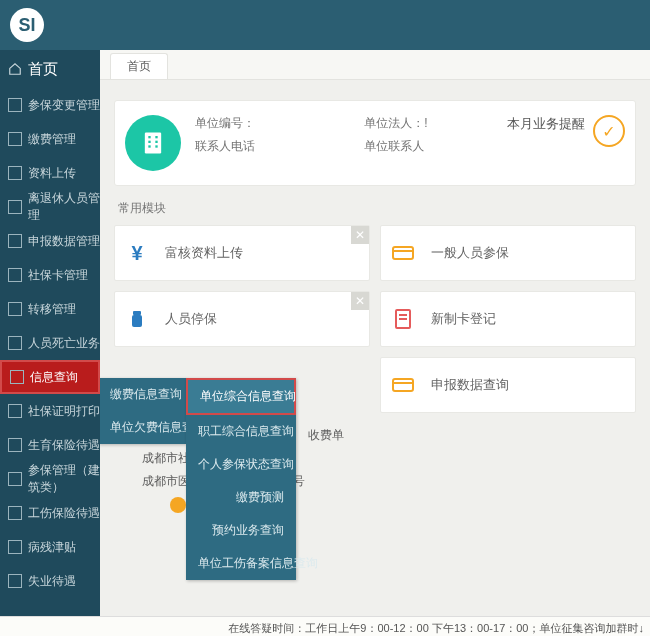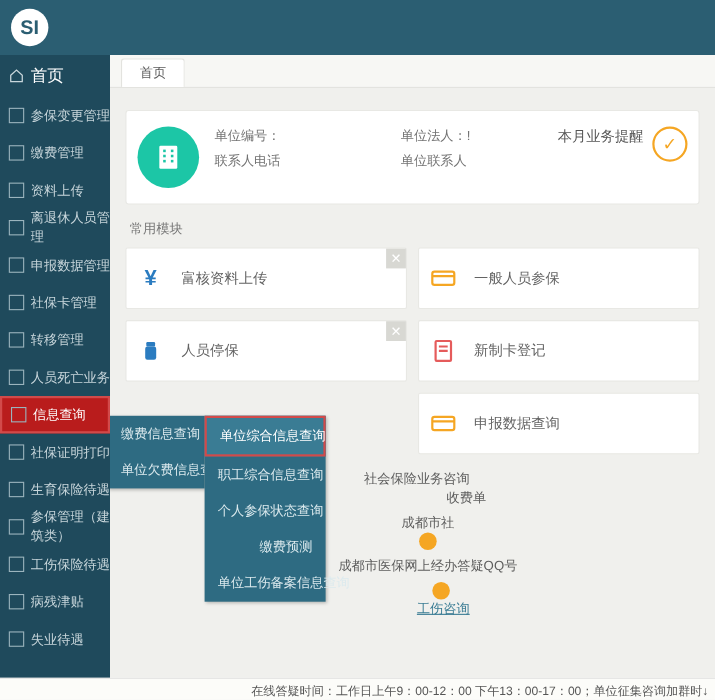--- a/index.html
+++ b/index.html
@@ -188,21 +188,21 @@
   }
   .popup1 { top: 328px; left: -2px; width: 88px; }
   .popup2 { top: 328px; left: 86px; width: 110px; text-align: right; }
 
   
   .lower {
     margin: 10px 14px;
     font-size: 12px;
     color: #5c5c5c;
   }
-  .lower .line { display: flex; align-items: center; margin: 6px 0; flex-direction: column; }
+  .lower .line { display: flex; align-items: flex-end; margin: 6px 0; }
   .qq {
     width: 16px; height: 16px;
     background: #f5a623;
     border-radius: 50%;
     margin-right: 4px;
     display: inline-block;
   }
   .link { color: #3a7c94; text-decoration: underline; }
 
   
@@ -394,20 +394,21 @@
 
     <div class="popup popup1">
       <div class="pitem">缴费信息查询</div>
       <div class="pitem">单位欠费信息查询</div>
     </div>
     <div class="popup popup2">
       <div class="pitem highlight">单位综合信息查询</div>
       <div class="pitem">职工综合信息查询</div>
       <div class="pitem">个人参保状态查询</div>
       <div class="pitem">缴费预测</div>
+      <div class="pitem">预约业务查询</div>
       <div class="pitem">单位工伤备案信息查询</div>
     </div>
 
   </div>
 </div>
 
 <div class="footer">
   <span>在线答疑时间：工作日上午9：00-12：00 下午13：00-17：00；单位征集咨询加群时↓</span>
 </div>
 

